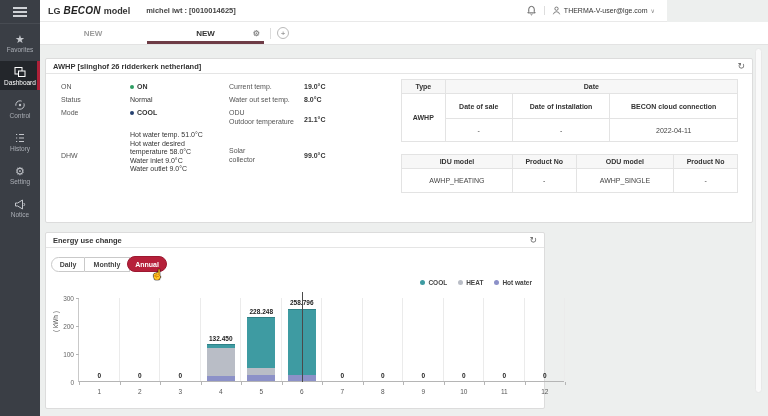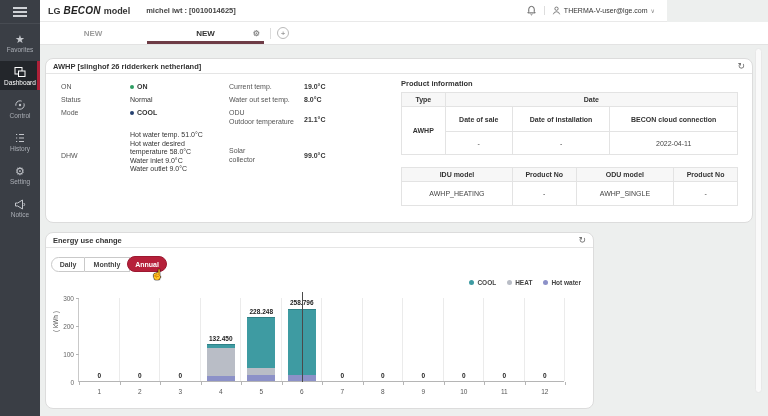--- a/index.html
+++ b/index.html
@@ -41,21 +41,21 @@
   .tab2 { position:absolute; left:107px; top:0; width:117px; height:100%; display:flex; align-items:center;
           justify-content:center; font-size:8px; font-weight:bold; color:#333; cursor:pointer; }
   .tab2 .tab-gear { position:absolute; right:4px; font-size:8px; color:#888; }
   .tab-underline { position:absolute; left:107px; bottom:0; width:117px; height:3px; background:#6e3c46; }
   .tab-sep { position:absolute; left:230px; top:6px; width:1px; height:11px; background:#ddd; }
   .tab-add { position:absolute; left:237px; top:5px; width:12px; height:12px; border:1px solid #b9b9b9;
              border-radius:50%; display:flex; align-items:center; justify-content:center; font-size:8px;
              color:#777; cursor:pointer; background:#fff; }
 
   
-  .panel { position:absolute; background:#fff; border:1px solid #dcdcdc; border-radius:8px; }
+  .panel { position:absolute; background:#fff; border:1px solid #dcdcdc; border-radius:2px; }
   .panel-hd { position:relative; height:15px; border-bottom:1px solid #e5e5e5; display:flex; align-items:center; }
   .panel-hd .t { font-size:7.5px; font-weight:bold; color:#333; margin-left:7px; }
   .refresh { position:absolute; right:7px; top:2px; font-size:9px; color:#666; cursor:pointer; line-height:10px; }
 
   #panel-awhp { left:45px; top:58px; width:708px; height:165px; }
 
   
   .status { position:absolute; left:15px; top:24px; width:335px; display:grid;
             grid-template-columns:69px 99px 75px auto; font-size:7px; color:#333; row-gap:0; }
   .status .lab { color:#555; }
@@ -68,21 +68,21 @@
   .product { position:absolute; left:355px; top:20px; right:14px; }
   .product .pi-title { font-size:7.5px; font-weight:bold; color:#333; margin-bottom:4px; }
   table { border-collapse:collapse; width:100%; table-layout:fixed; }
   td, th { border:1px solid #e3e3e3; font-size:7px; text-align:center; color:#444; }
   th { background:#f7f7f7; font-weight:bold; color:#333; }
   .t1 th { height:14px; } .t1 .hd2 td { height:25px; font-weight:bold; color:#333; }
   .t1 .val td { height:23px; }
   .t2 { margin-top:12px; } .t2 th { height:14px; } .t2 td { height:24px; }
 
   
-  #panel-energy { left:45px; top:232px; width:549px; height:177px; }
+  #panel-energy { left:45px; top:232px; width:500px; height:177px; }
   .seg { position:absolute; left:5px; top:23px; display:flex; align-items:center; }
   .seg .btn { height:15px; background:#fff; border:1px solid #c9c9c9; font-size:7px; font-weight:bold;
               color:#444; display:flex; align-items:center; justify-content:center; cursor:pointer; }
   .seg .b-daily { width:34px; border-radius:8px 0 0 8px; }
   .seg .b-monthly { width:45px; border-left:none; }
   .seg .b-annual { position:relative; width:40px; height:16px; background:#b6203a; border:1px solid #9c1830;
                    color:#fff; border-radius:9px; margin-left:-3px; z-index:1; }
   .cursor-hand { position:absolute; right:2px; bottom:-9px; font-size:10px; color:#fff;
                  text-shadow:0 0 1px #000, 0 0 1px #000, 0 0 1px #000; pointer-events:none; }
   .legend { position:absolute; right:12px; top:46px; display:flex; gap:11px; }
@@ -219,21 +219,20 @@
 Hot water desired
 temperature 58.0°C
 Water inlet 9.0°C
 Water outlet 9.0°C</div>
     <div class="cell lab r4" style="display:flex;align-items:center;">Solar
 collector</div>
     <div class="cell r4 vcent"><b>99.0°C</b></div>
   </div>
 
   <div class="product">
-    <div class="pi-title">Product information</div>
     <table class="t1">
       <colgroup>
           <col style="width:13%">
           <col style="width:20%">
           <col style="width:29%">
           <col style="width:38%">
         </colgroup>
       <tbody>
           <tr>
         <th>Type</th>

